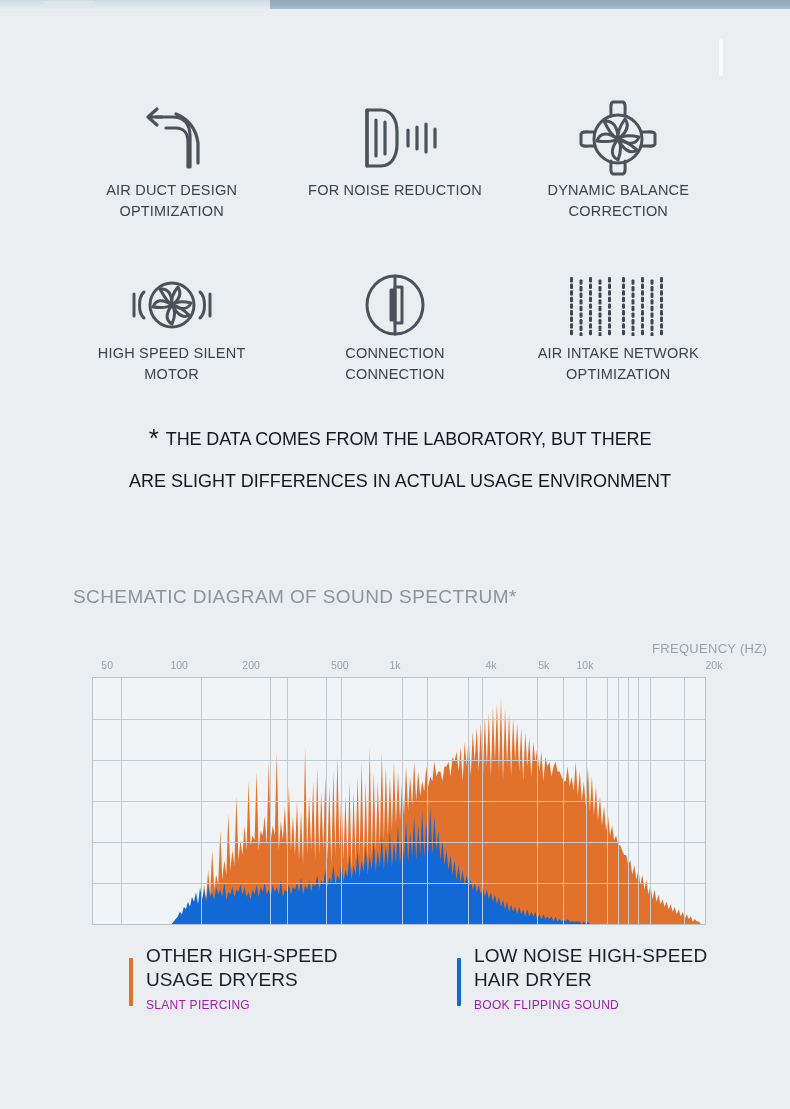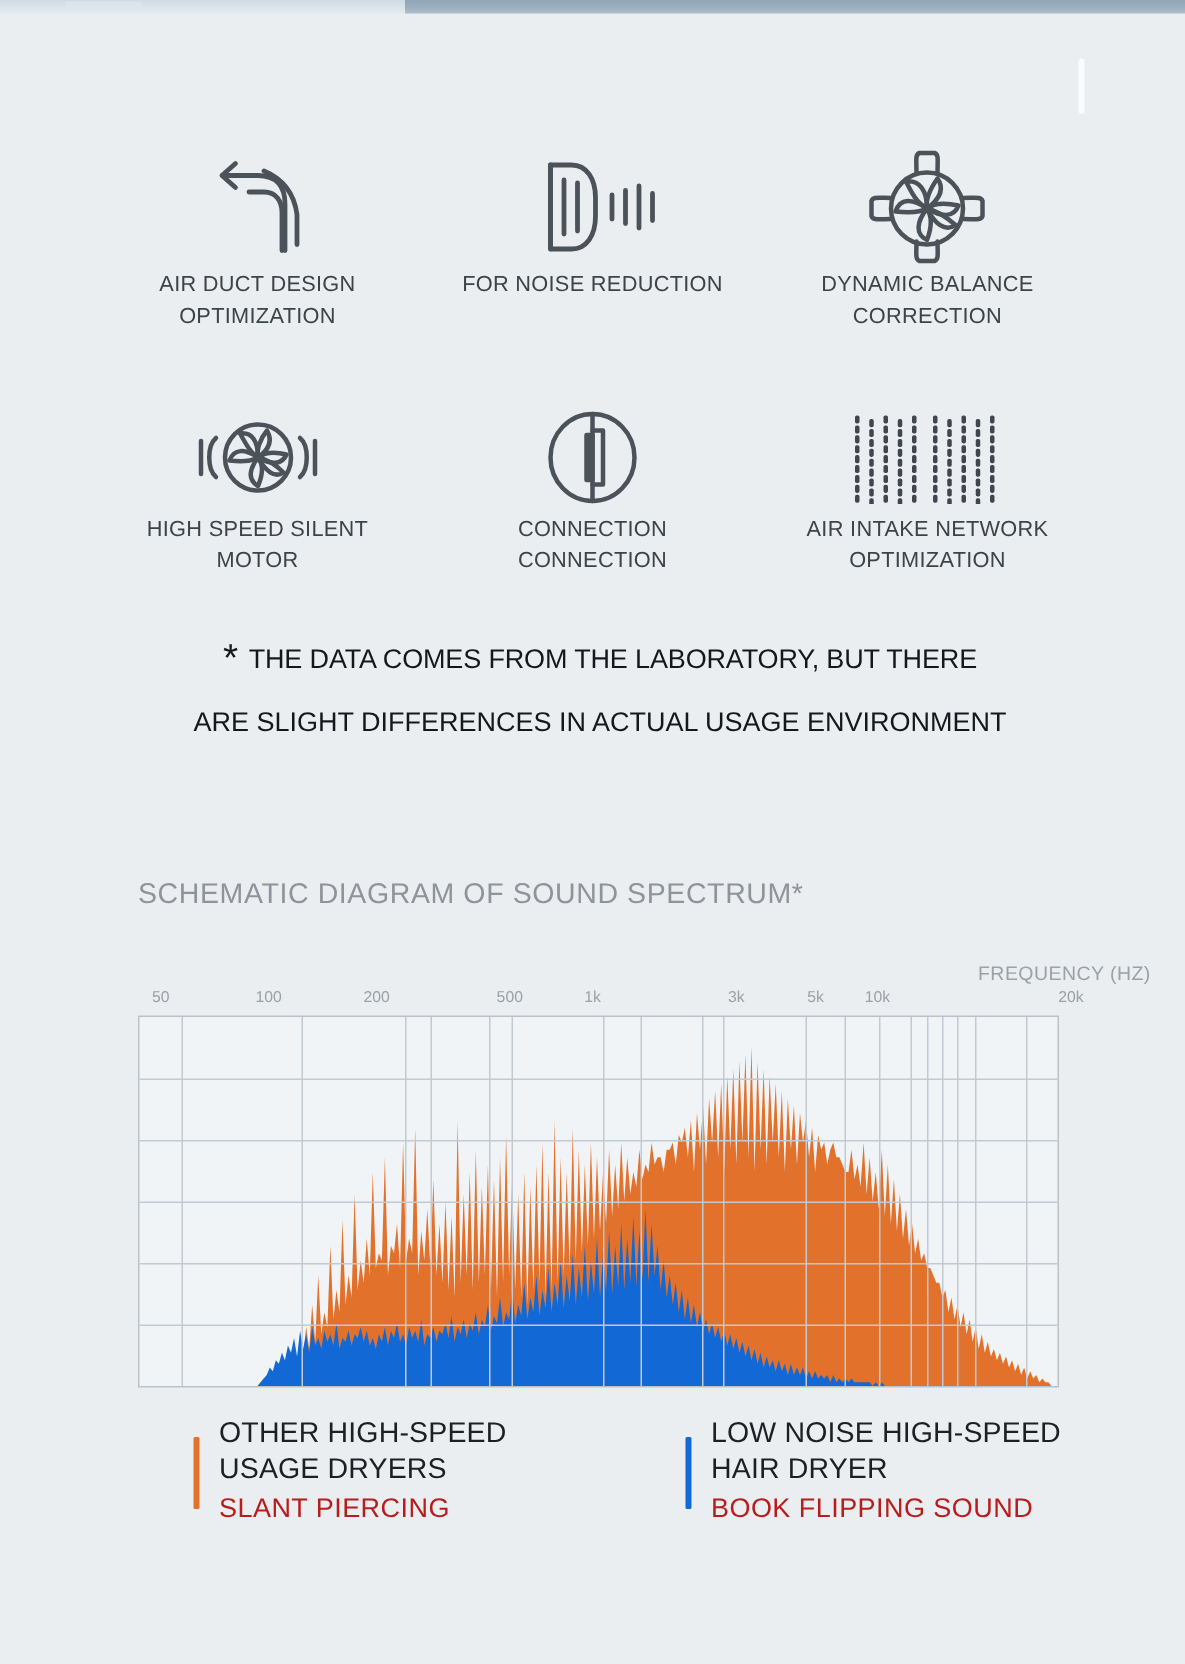--- a/index.html
+++ b/index.html
@@ -35,21 +35,21 @@
   .disclaimer{position:absolute;left:50px;top:425px;width:700px;text-align:center;
     color:#14181c;}
   .disclaimer .star{font-size:26px;line-height:0;vertical-align:-2px;
     margin-right:7px;font-weight:400;}
   .disclaimer .dtext{display:inline;font-size:18px;line-height:28px;
     letter-spacing:-.1px;transform:scaleX(.97);}
   .dl1{white-space:nowrap;}
   .dl2{white-space:nowrap;font-size:18px;line-height:28px;margin-top:14px;}
 
   
-  .chart-title{position:absolute;left:92px;top:586px;font-size:19px;
+  .chart-title{position:absolute;left:73px;top:586px;font-size:19px;
     color:#8e9499;letter-spacing:.4px;}
   .freq-label{position:absolute;left:652px;top:641px;font-size:13px;
     color:#9aa1a7;letter-spacing:.3px;}
 
   .ticks{position:absolute;left:92px;top:659px;width:614px;height:16px;}
   .tick{position:absolute;font-size:10.5px;color:#9aa1a7;
     transform:translateX(-50%);white-space:nowrap;}
 
   .plot{position:absolute;left:92px;top:677px;width:614px;height:248px;
     background:#f1f4f7;box-sizing:border-box;
@@ -58,21 +58,21 @@
   .plot .hline{position:absolute;left:0;right:0;height:1px;background:#c2cad1;}
   .spec{position:absolute;left:0;top:0;width:100%;height:100%;display:block;}
 
   
   .legend{position:absolute;left:129px;top:944px;width:610px;display:flex;}
   .lg{display:flex;}
   .lg.one{width:328px;}
   .lbar{width:4px;border-radius:1px;margin-right:13px;
     height:48px;margin-top:14px;}
   .ltxt .ltitle{font-size:19px;line-height:24px;color:#1b2025;letter-spacing:.1px;}
-  .ltxt .lsub{font-size:18px;line-height:19px;color:#b91c1c;
+  .ltxt .lsub{font-size:12px;line-height:19px;color:#a21caf;
     letter-spacing:.3px;margin-top:4px;}
 
   svg{display:block;}
 </style>
 </head>
 <body>
 
 <div class="topbar">
   <div class="seg-left"></div>
   <div class="seg-tip"></div>
@@ -289,21 +289,21 @@
 
 <div class="chart-title">SCHEMATIC DIAGRAM OF SOUND SPECTRUM*</div>
 <div class="freq-label">FREQUENCY (HZ)</div>
 
 <div class="ticks">
     <div class="tick" style="left: 15.1953px;">50</div>
     <div class="tick" style="left: 87.1484px; text-align: center;">100</div>
     <div class="tick" style="left: 159.102px;">200</div>
     <div class="tick" style="left: 247.844px;">500</div>
     <div class="tick" style="left: 303.008px;">1k</div>
-    <div class="tick" style="left: 398.945px;">3k</div>
+    <div class="tick" style="left: 398.945px;">4k</div>
     <div class="tick" style="left: 451.711px;">5k</div>
     <div class="tick" style="left: 493px;">10k</div>
     <div class="tick" style="left: 622px;">20k</div>
   </div>
 
 <div class="plot">
   <svg class="spec" id="spec-svg" viewBox="0 0 614 248" preserveAspectRatio="none">
       <path d="M 0 248 L 0.00 248.00 L 2.03 248.00 L 4.05 248.00 L 6.08 248.00 L 8.11 248.00 L 10.13 248.00 L 12.16 248.00 L 14.18 248.00 L 16.21 248.00 L 18.24 248.00 L 20.26 248.00 L 22.29 248.00 L 24.32 248.00 L 26.34 248.00 L 28.37 248.00 L 30.40 248.00 L 32.42 248.00 L 34.45 248.00 L 36.48 248.00 L 38.50 248.00 L 40.53 248.00 L 42.55 248.00 L 44.58 248.00 L 46.61 248.00 L 48.63 248.00 L 50.66 248.00 L 52.69 248.00 L 54.71 248.00 L 56.74 248.00 L 58.77 248.00 L 60.79 248.00 L 62.82 248.00 L 64.84 248.00 L 66.87 248.00 L 68.90 248.00 L 70.92 248.00 L 72.95 248.00 L 74.98 248.00 L 77.00 248.00 L 79.03 248.00 L 81.06 245.52 L 83.08 243.04 L 85.11 245.52 L 87.14 240.56 L 89.16 243.04 L 91.19 238.08 L 93.21 240.56 L 95.24 235.60 L 97.27 238.08 L 99.29 230.64 L 101.32 235.60 L 103.35 225.68 L 105.37 233.12 L 107.40 218.24 L 109.43 228.16 L 111.45 208.32 L 113.48 223.20 L 115.50 193.44 L 117.53 218.24 L 119.56 173.60 L 121.58 213.28 L 123.61 198.40 L 125.64 208.32 L 127.66 153.76 L 129.69 203.36 L 131.72 183.52 L 133.74 198.40 L 135.77 136.40 L 137.80 193.44 L 139.82 173.60 L 141.85 188.48 L 143.87 119.04 L 145.90 183.52 L 147.93 163.68 L 149.95 178.56 L 151.98 148.80 L 154.01 173.60 L 156.03 104.16 L 158.06 168.64 L 160.09 158.72 L 162.11 163.68 L 164.14 94.24 L 166.17 173.60 L 168.19 153.76 L 170.22 158.72 L 172.24 138.88 L 174.27 168.64 L 176.30 84.32 L 178.32 163.68 L 180.35 148.80 L 182.38 158.72 L 184.40 74.40 L 186.43 173.60 L 188.46 143.84 L 190.48 163.68 L 192.51 128.96 L 194.53 168.64 L 196.56 109.12 L 198.59 173.60 L 200.61 138.88 L 202.64 178.56 L 204.67 124.00 L 206.69 183.52 L 208.72 133.92 L 210.75 188.48 L 212.77 69.44 L 214.80 178.56 L 216.83 119.04 L 218.85 173.60 L 220.88 104.16 L 222.90 183.52 L 224.93 89.28 L 226.96 178.56 L 228.98 114.08 L 231.01 173.60 L 233.04 99.20 L 235.06 183.52 L 237.09 109.12 L 239.12 188.48 L 241.14 94.24 L 243.17 178.56 L 245.19 79.36 L 247.22 173.60 L 249.25 109.12 L 251.27 183.52 L 253.30 119.04 L 255.33 188.48 L 257.35 104.16 L 259.38 193.44 L 261.41 114.08 L 263.43 183.52 L 265.46 99.20 L 267.49 178.56 L 269.51 84.32 L 271.54 188.48 L 273.56 104.16 L 275.59 183.52 L 277.62 69.44 L 279.64 178.56 L 281.67 94.24 L 283.70 173.60 L 285.72 104.16 L 287.75 168.64 L 289.78 74.40 L 291.80 163.68 L 293.83 89.28 L 295.85 158.72 L 297.88 99.20 L 299.91 153.76 L 301.93 84.32 L 303.96 148.80 L 305.99 94.24 L 308.01 143.84 L 310.04 104.16 L 312.07 138.88 L 314.09 89.28 L 316.12 133.92 L 318.15 99.20 L 320.17 128.96 L 322.20 84.32 L 324.22 124.00 L 326.25 94.24 L 328.28 119.04 L 330.30 104.16 L 332.33 114.08 L 334.36 89.28 L 336.38 109.12 L 338.41 99.20 L 340.44 104.16 L 342.46 84.32 L 344.49 99.20 L 346.51 94.24 L 348.54 94.24 L 350.57 104.16 L 352.59 89.28 L 354.62 89.28 L 356.65 84.32 L 358.67 99.20 L 360.70 79.36 L 362.73 84.32 L 364.75 74.40 L 366.78 94.24 L 368.81 69.44 L 370.83 104.16 L 372.86 64.48 L 374.88 89.28 L 376.91 59.52 L 378.94 99.20 L 380.96 54.56 L 382.99 84.32 L 385.02 49.60 L 387.04 94.24 L 389.07 44.64 L 391.10 104.16 L 393.12 39.68 L 395.15 89.28 L 397.17 34.72 L 399.20 99.20 L 401.23 29.76 L 403.25 84.32 L 405.28 24.80 L 407.31 94.24 L 409.33 19.84 L 411.36 104.16 L 413.39 29.76 L 415.41 89.28 L 417.44 34.72 L 419.47 99.20 L 421.49 39.68 L 423.52 84.32 L 425.54 44.64 L 427.57 94.24 L 429.60 49.60 L 431.62 104.16 L 433.65 54.56 L 435.68 89.28 L 437.70 59.52 L 439.73 99.20 L 441.76 64.48 L 443.78 84.32 L 445.81 69.44 L 447.83 94.24 L 449.86 74.40 L 451.89 104.16 L 453.91 79.36 L 455.94 89.28 L 457.97 84.32 L 459.99 99.20 L 462.02 89.28 L 464.05 84.32 L 466.07 94.24 L 468.10 94.24 L 470.13 99.20 L 472.15 104.16 L 474.18 104.16 L 476.20 89.28 L 478.23 109.12 L 480.26 99.20 L 482.28 114.08 L 484.31 84.32 L 486.34 119.04 L 488.36 94.24 L 490.39 124.00 L 492.42 104.16 L 494.44 128.96 L 496.47 89.28 L 498.50 133.92 L 500.52 99.20 L 502.55 138.88 L 504.57 109.12 L 506.60 143.84 L 508.63 119.04 L 510.65 148.80 L 512.68 128.96 L 514.71 153.76 L 516.73 138.88 L 518.76 158.72 L 520.79 148.80 L 522.81 163.68 L 524.84 158.72 L 526.86 168.64 L 528.89 168.64 L 530.92 173.60 L 532.94 178.56 L 534.97 178.56 L 537.00 188.48 L 539.02 183.52 L 541.05 198.40 L 543.08 188.48 L 545.10 203.36 L 547.13 193.44 L 549.16 208.32 L 551.18 198.40 L 553.21 213.28 L 555.23 203.36 L 557.26 218.24 L 559.29 208.32 L 561.31 223.20 L 563.34 213.28 L 565.37 225.68 L 567.39 218.24 L 569.42 228.16 L 571.45 223.20 L 573.47 230.64 L 575.50 225.68 L 577.52 233.12 L 579.55 228.16 L 581.58 235.60 L 583.60 230.64 L 585.63 238.08 L 587.66 233.12 L 589.68 240.56 L 591.71 235.60 L 593.74 243.04 L 595.76 238.08 L 597.79 243.04 L 599.82 240.56 L 601.84 245.52 L 603.87 243.04 L 605.89 245.52 L 607.92 245.52 L 609.95 248.00 L 611.97 248.00 L 614.00 248.00 L 614 248 Z" fill="#E2712B"></path>
       <path d="M 0 248 L 0.00 248.00 L 2.03 248.00 L 4.05 248.00 L 6.08 248.00 L 8.11 248.00 L 10.13 248.00 L 12.16 248.00 L 14.18 248.00 L 16.21 248.00 L 18.24 248.00 L 20.26 248.00 L 22.29 248.00 L 24.32 248.00 L 26.34 248.00 L 28.37 248.00 L 30.40 248.00 L 32.42 248.00 L 34.45 248.00 L 36.48 248.00 L 38.50 248.00 L 40.53 248.00 L 42.55 248.00 L 44.58 248.00 L 46.61 248.00 L 48.63 248.00 L 50.66 248.00 L 52.69 248.00 L 54.71 248.00 L 56.74 248.00 L 58.77 248.00 L 60.79 248.00 L 62.82 248.00 L 64.84 248.00 L 66.87 248.00 L 68.90 248.00 L 70.92 248.00 L 72.95 248.00 L 74.98 248.00 L 77.00 248.00 L 79.03 248.00 L 81.06 245.52 L 83.08 243.04 L 85.11 240.56 L 87.14 235.60 L 89.16 238.08 L 91.19 230.64 L 93.21 233.12 L 95.24 225.68 L 97.27 230.64 L 99.29 220.72 L 101.32 225.68 L 103.35 215.76 L 105.37 228.16 L 107.40 210.80 L 109.43 223.20 L 111.45 213.28 L 113.48 225.68 L 115.50 208.32 L 117.53 220.72 L 119.56 215.76 L 121.58 223.20 L 123.61 210.80 L 125.64 218.24 L 127.66 213.28 L 129.69 220.72 L 131.72 205.84 L 133.74 223.20 L 135.77 215.76 L 137.80 218.24 L 139.82 210.80 L 141.85 220.72 L 143.87 213.28 L 145.90 215.76 L 147.93 208.32 L 149.95 218.24 L 151.98 210.80 L 154.01 220.72 L 156.03 215.76 L 158.06 223.20 L 160.09 213.28 L 162.11 218.24 L 164.14 208.32 L 166.17 220.72 L 168.19 210.80 L 170.22 215.76 L 172.24 205.84 L 174.27 218.24 L 176.30 213.28 L 178.32 220.72 L 180.35 208.32 L 182.38 215.76 L 184.40 210.80 L 186.43 218.24 L 188.46 203.36 L 190.48 220.72 L 192.51 213.28 L 194.53 215.76 L 196.56 208.32 L 198.59 218.24 L 200.61 210.80 L 202.64 213.28 L 204.67 205.84 L 206.69 215.76 L 208.72 200.88 L 210.75 218.24 L 212.77 208.32 L 214.80 213.28 L 216.83 203.36 L 218.85 215.76 L 220.88 205.84 L 222.90 210.80 L 224.93 198.40 L 226.96 213.28 L 228.98 203.36 L 231.01 208.32 L 233.04 193.44 L 235.06 210.80 L 237.09 200.88 L 239.12 205.84 L 241.14 188.48 L 243.17 208.32 L 245.19 198.40 L 247.22 203.36 L 249.25 183.52 L 251.27 205.84 L 253.30 193.44 L 255.33 200.88 L 257.35 178.56 L 259.38 203.36 L 261.41 188.48 L 263.43 198.40 L 265.46 173.60 L 267.49 200.88 L 269.51 183.52 L 271.54 195.92 L 273.56 168.64 L 275.59 198.40 L 277.62 178.56 L 279.64 193.44 L 281.67 163.68 L 283.70 195.92 L 285.72 173.60 L 287.75 190.96 L 289.78 158.72 L 291.80 193.44 L 293.83 168.64 L 295.85 188.48 L 297.88 153.76 L 299.91 190.96 L 301.93 163.68 L 303.96 186.00 L 305.99 148.80 L 308.01 188.48 L 310.04 158.72 L 312.07 183.52 L 314.09 143.84 L 316.12 186.00 L 318.15 153.76 L 320.17 181.04 L 322.20 138.88 L 324.22 183.52 L 326.25 148.80 L 328.28 178.56 L 330.30 133.92 L 332.33 181.04 L 334.36 143.84 L 336.38 176.08 L 338.41 128.96 L 340.44 178.56 L 342.46 138.88 L 344.49 173.60 L 346.51 153.76 L 348.54 183.52 L 350.57 163.68 L 352.59 188.48 L 354.62 173.60 L 356.65 193.44 L 358.67 178.56 L 360.70 198.40 L 362.73 183.52 L 364.75 203.36 L 366.78 188.48 L 368.81 205.84 L 370.83 193.44 L 372.86 208.32 L 374.88 198.40 L 376.91 210.80 L 378.94 203.36 L 380.96 213.28 L 382.99 205.84 L 385.02 215.76 L 387.04 208.32 L 389.07 218.24 L 391.10 210.80 L 393.12 220.72 L 395.15 213.28 L 397.17 223.20 L 399.20 215.76 L 401.23 225.68 L 403.25 218.24 L 405.28 228.16 L 407.31 220.72 L 409.33 230.64 L 411.36 223.20 L 413.39 233.12 L 415.41 225.68 L 417.44 235.60 L 419.47 228.16 L 421.49 235.60 L 423.52 230.64 L 425.54 238.08 L 427.57 230.64 L 429.60 238.08 L 431.62 233.12 L 433.65 240.56 L 435.68 233.12 L 437.70 240.56 L 439.73 235.60 L 441.76 240.56 L 443.78 235.60 L 445.81 243.04 L 447.83 238.08 L 449.86 243.04 L 451.89 238.08 L 453.91 243.04 L 455.94 240.56 L 457.97 243.04 L 459.99 240.56 L 462.02 245.52 L 464.05 240.56 L 466.07 245.52 L 468.10 243.04 L 470.13 245.52 L 472.15 243.04 L 474.18 245.52 L 476.20 243.04 L 478.23 245.52 L 480.26 245.52 L 482.28 245.52 L 484.31 245.52 L 486.34 245.52 L 488.36 245.52 L 490.39 248.00 L 492.42 245.52 L 494.44 248.00 L 496.47 245.52 L 498.50 248.00 L 500.52 248.00 L 502.55 248.00 L 504.57 248.00 L 506.60 248.00 L 508.63 248.00 L 510.65 248.00 L 512.68 248.00 L 514.71 248.00 L 516.73 248.00 L 518.76 248.00 L 520.79 248.00 L 522.81 248.00 L 524.84 248.00 L 526.86 248.00 L 528.89 248.00 L 530.92 248.00 L 532.94 248.00 L 534.97 248.00 L 537.00 248.00 L 539.02 248.00 L 541.05 248.00 L 543.08 248.00 L 545.10 248.00 L 547.13 248.00 L 549.16 248.00 L 551.18 248.00 L 553.21 248.00 L 555.23 248.00 L 557.26 248.00 L 559.29 248.00 L 561.31 248.00 L 563.34 248.00 L 565.37 248.00 L 567.39 248.00 L 569.42 248.00 L 571.45 248.00 L 573.47 248.00 L 575.50 248.00 L 577.52 248.00 L 579.55 248.00 L 581.58 248.00 L 583.60 248.00 L 585.63 248.00 L 587.66 248.00 L 589.68 248.00 L 591.71 248.00 L 593.74 248.00 L 595.76 248.00 L 597.79 248.00 L 599.82 248.00 L 601.84 248.00 L 603.87 248.00 L 605.89 248.00 L 607.92 248.00 L 609.95 248.00 L 611.97 248.00 L 614.00 248.00 L 614 248 Z" fill="#1268D4"></path>
     </svg>

